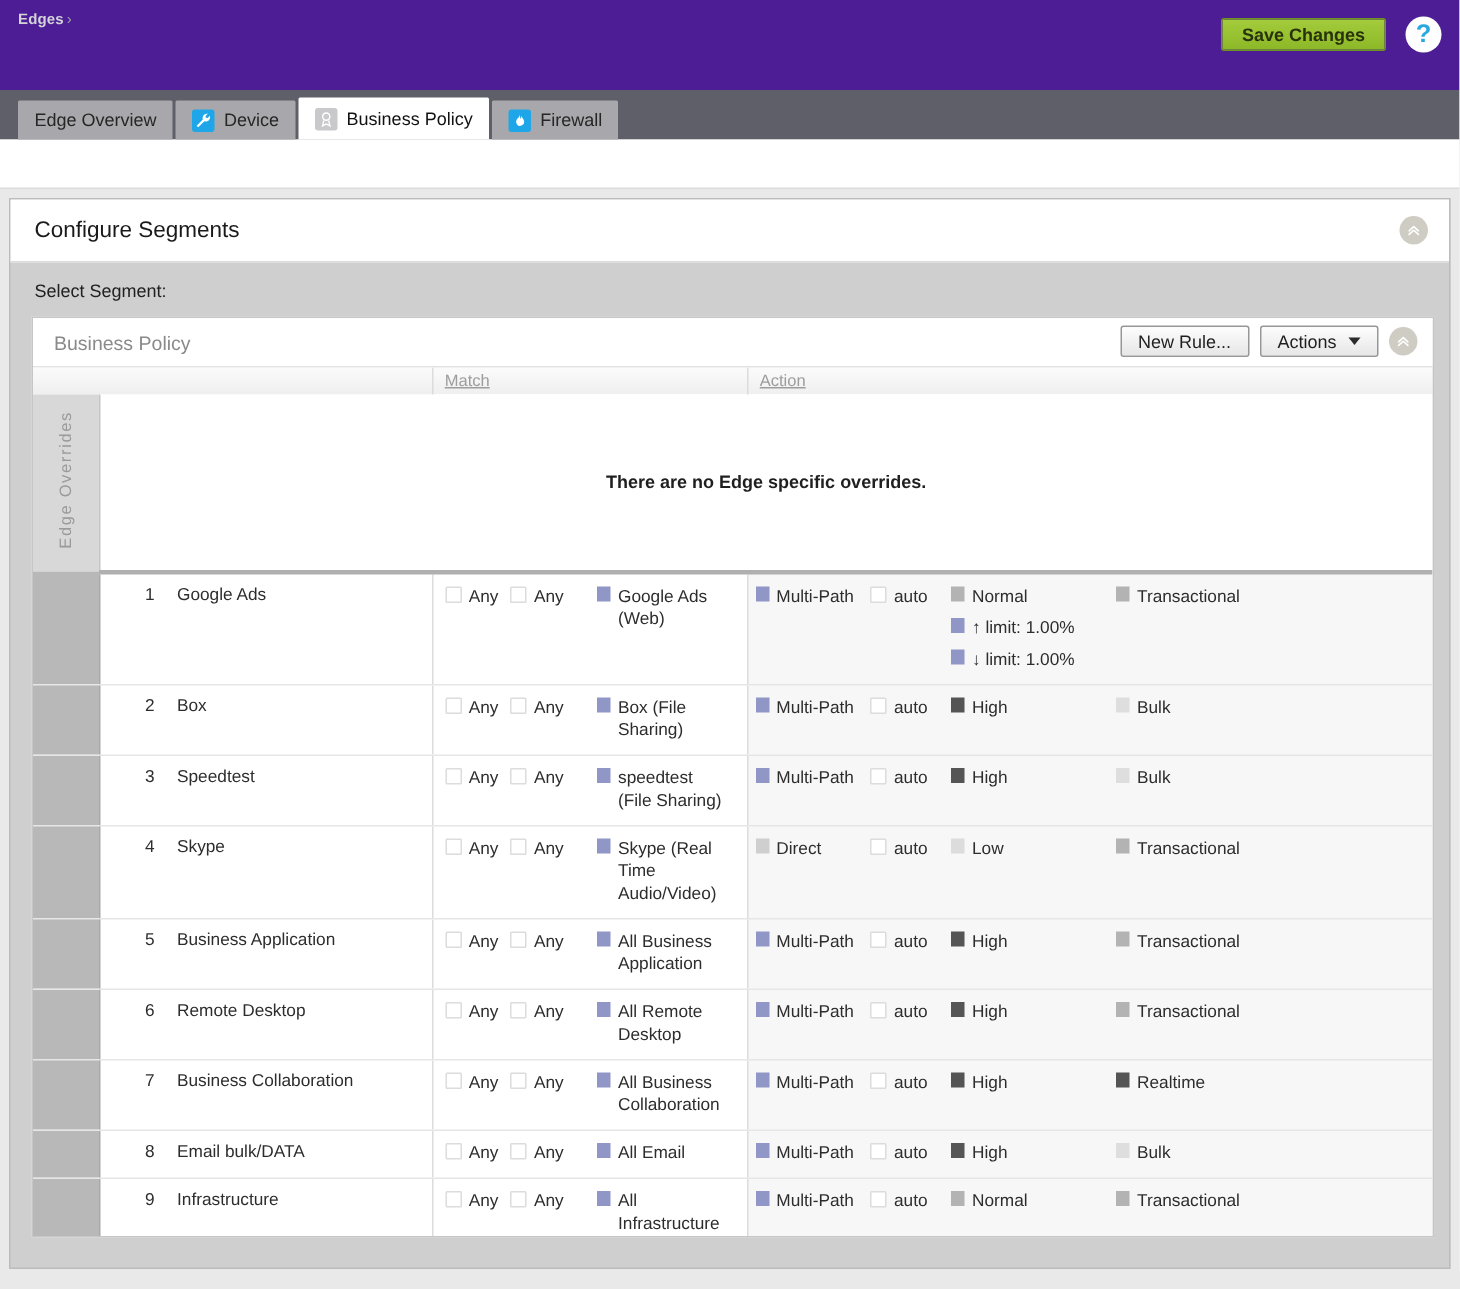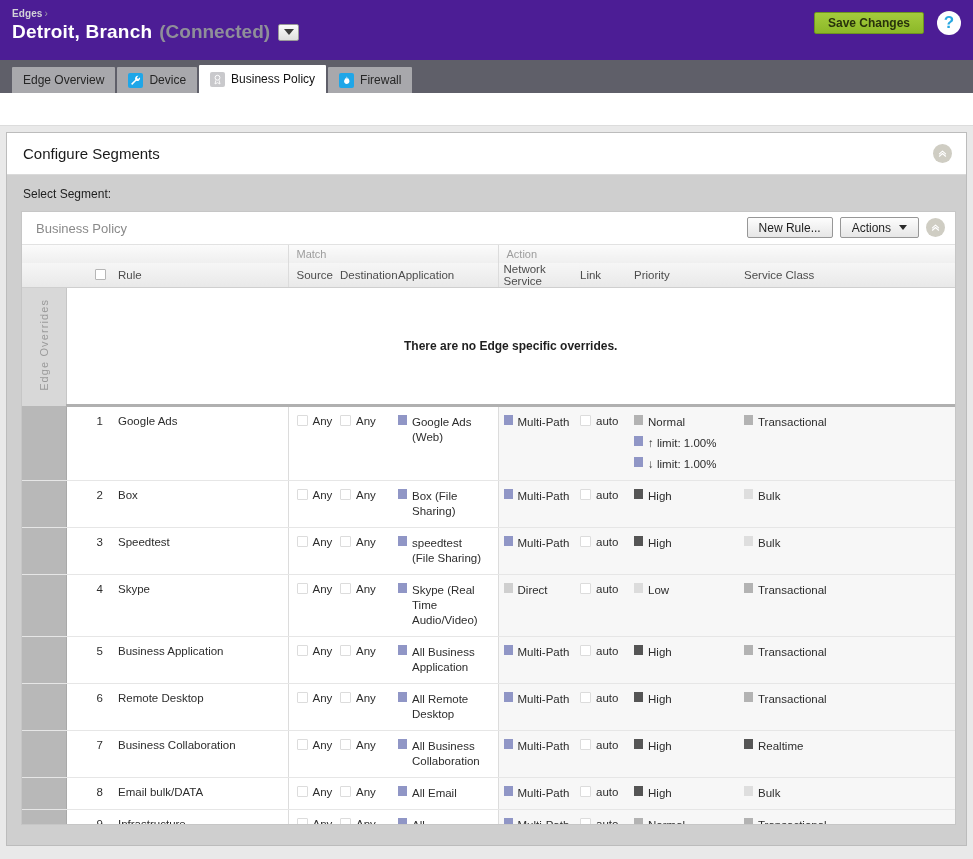--- a/index.html
+++ b/index.html
@@ -269,21 +269,21 @@
   
   .grp-row td {
     height: 18px;
     background: linear-gradient(#fbfbfb, #efefef);
     font-size: 11px;
     color: #9d9d9d;
     padding: 0 0 0 8px;
     vertical-align: middle;
     border-bottom: 0;
   }
-  .grp-row td.sep-l { border-left: 1px solid #dcdcdc; }
+  .grp-row td.sep-l { border-left: 1px solid #dcdcdc; text-decoration: underline; }
 
   
   .col-row td {
     height: 23px;
     background: linear-gradient(#f6f6f6, #e9e9e9);
     font-size: 11.5px;
     color: #4d4d4d;
     padding: 0;
     vertical-align: middle;
     border-bottom: 1px solid #cfcfcf;
@@ -374,27 +374,20 @@
   }
   .wrap-txt { display:inline-block; }
   .app-cell { display: flex; align-items: flex-start; line-height: 15px; }
 </style>
 </head>
 <body>
 
 <div class="topbar">
   <div class="breadcrumb">
     <span>Edges</span><span class="sep">›</span>
-  </div>
-  <div class="title-row">
-    <span class="edge-title">Detroit, Branch</span>
-    <span class="edge-status">(Connected)</span>
-    <span class="caret-btn">
-      <span class="tri"></span>
-    </span>
   </div>
   <button class="save-btn">Save Changes</button>
   <div class="help-btn">?</div>
 </div>
 
 <div class="tabstrip">
   <div class="tab">
     <span>Edge Overview</span>
   </div>
   <div class="tab">
@@ -476,32 +469,20 @@
         </colgroup>
 
         <tbody>
             <tr class="grp-row">
           <td></td>
           <td colspan="2"></td>
           <td colspan="3" class="sep-l">Match</td>
           <td colspan="4" class="sep-l">Action</td>
         </tr>
 
-        <tr class="col-row">
-          <td></td>
-          <td style="text-align:right;padding-right:6px"><span class="chk"></span></td>
-          <td style="padding-left:6px">Rule</td>
-          <td class="sep-l" style="padding-left:8px">Source</td>
-          <td>Destination</td>
-          <td>Application</td>
-          <td class="sep-l" style="padding-left:5px">Network Service</td>
-          <td>Link</td>
-          <td>Priority</td>
-          <td>Service Class</td>
-        </tr>
 
         <tr>
           <td class="edge-side">
             <span class="edge-vert">Edge Overrides</span>
           </td>
           <td class="empty-cell" colspan="9">There are no Edge specific overrides.</td>
         </tr>
 
         </tbody>
           <tbody id="rule-rows">

